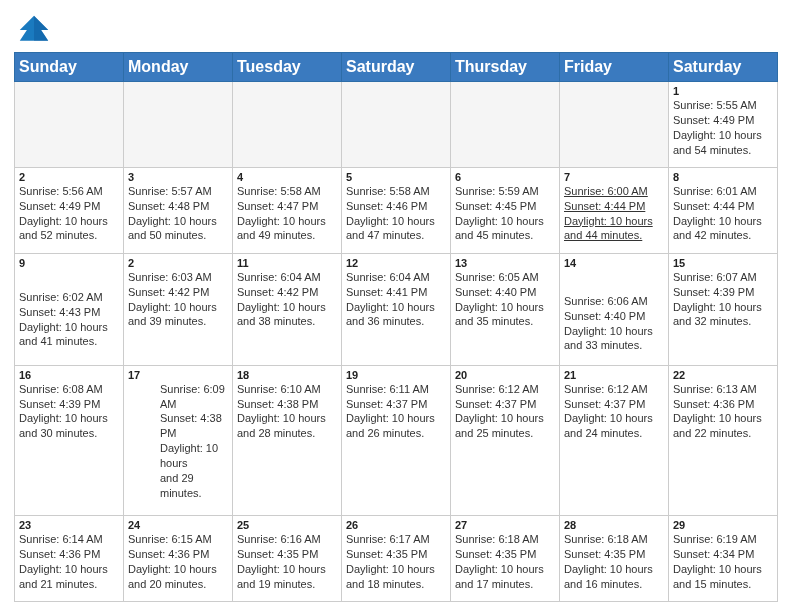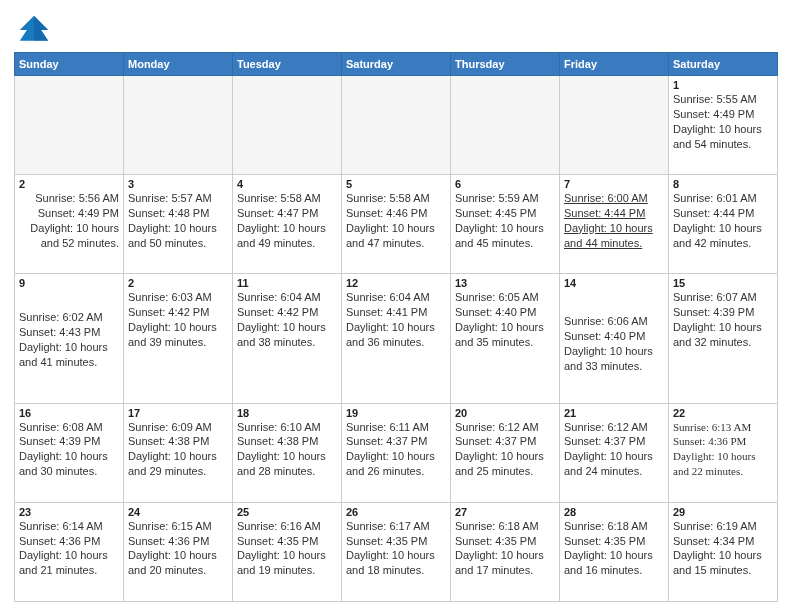--- a/index.html
+++ b/index.html
@@ -61,21 +61,21 @@
     .calendar {
       flex: 1;
       border: 1px solid #ccc;
       border-collapse: collapse;
       width: 100%;
       table-layout: fixed;
     }
     .calendar th {
       background-color: #3a7abf;
       color: white;
-      font-size: 11px;
+      font-size: 16px;
       font-weight: bold;
       padding: 5px 4px;
       text-align: left;
       border: 1px solid #2d6da8;
     }
     .calendar td {
       vertical-align: top;
       border: 1px solid #ccc;
       padding: 3px 4px;
       font-size: 9px;
@@ -148,21 +148,21 @@
             <span class="day-num">1</span>
             <div class="day-info" style="white-space: pre-line;">Sunrise: 5:55 AM
 Sunset: 4:49 PM
 Daylight: 10 hours
 and 54 minutes.</div>
           </td>
         </tr>
         <tr>
           <td>
             <span class="day-num">2</span>
-            <div class="day-info" style="white-space: pre-line; text-align: right;">Sunrise: 5:56 AM
+            <div class="day-info" style="white-space: pre-line;">Sunrise: 5:56 AM
 Sunset: 4:49 PM
 Daylight: 10 hours
 and 52 minutes.</div>
           </td>
           <td>
             <span class="day-num">3</span>
             <div class="day-info" style="white-space: pre-line;">Sunrise: 5:57 AM
 Sunset: 4:48 PM
 Daylight: 10 hours
 and 50 minutes.</div>
@@ -257,21 +257,21 @@
         <tr>
           <td>
             <span class="day-num">16</span>
             <div class="day-info" style="white-space: pre-line;">Sunrise: 6:08 AM
 Sunset: 4:39 PM
 Daylight: 10 hours
 and 30 minutes.</div>
           </td>
           <td>
             <span class="day-num">17</span>
-            <div class="day-info" style="white-space: pre-line;">Sunrise: 6:09 AM
+            <div class="day-info" style="white-space: pre-line; margin-left: 32px;">Sunrise: 6:09 AM
 Sunset: 4:38 PM
 Daylight: 10 hours
 and 29 minutes.</div>
           </td>
           <td>
             <span class="day-num">18</span>
             <div class="day-info" style="white-space: pre-line;">Sunrise: 6:10 AM
 Sunset: 4:38 PM
 Daylight: 10 hours
 and 28 minutes.</div>
@@ -292,21 +292,21 @@
           </td>
           <td>
             <span class="day-num">21</span>
             <div class="day-info" style="white-space: pre-line;">Sunrise: 6:12 AM
 Sunset: 4:37 PM
 Daylight: 10 hours
 and 24 minutes.</div>
           </td>
           <td>
             <span class="day-num">22</span>
-            <div class="day-info" style="white-space: pre-line; font-family: Liberation Serif, serif;">Sunrise: 6:13 AM
+            <div class="day-info" style="white-space: pre-line;">Sunrise: 6:13 AM
 Sunset: 4:36 PM
 Daylight: 10 hours
 and 22 minutes.</div>
           </td>
         </tr>
         <tr>
           <td>
             <span class="day-num">23</span>
             <div class="day-info" style="white-space: pre-line;">Sunrise: 6:14 AM
 Sunset: 4:36 PM

